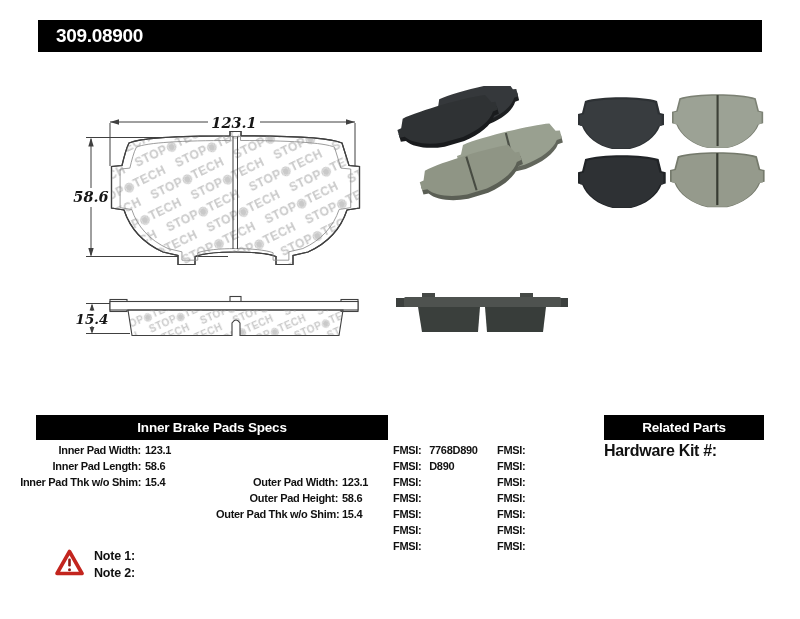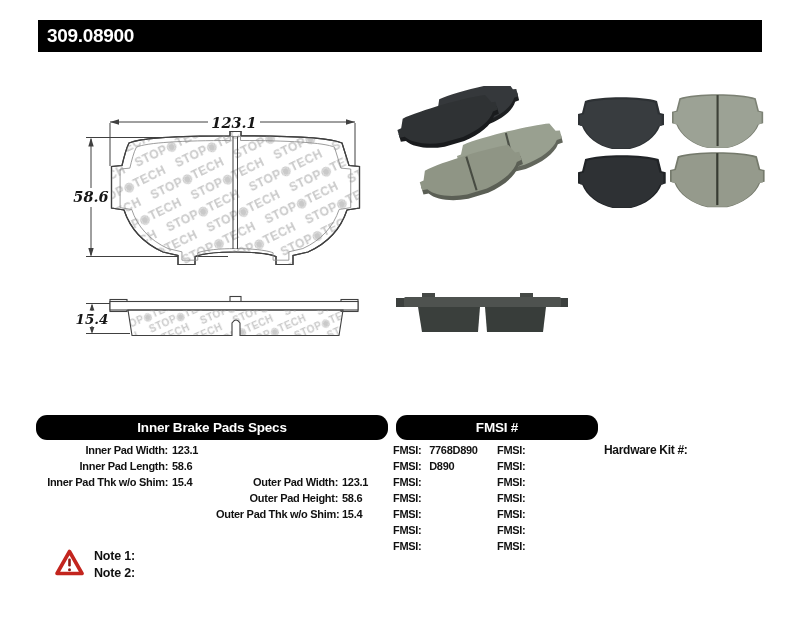--- a/index.html
+++ b/index.html
@@ -2,62 +2,62 @@
 <html><head>
 <meta charset="utf-8">
 <style>
   html,body{margin:0;padding:0;background:#fff;}
   .page{position:relative;width:800px;height:619px;background:#ffffff;
         font-family:"Liberation Sans",sans-serif;overflow:hidden;}
 
   
   .topbar{position:absolute;left:38px;top:20px;width:724px;height:32px;
           background:#000;color:#fff;display:flex;align-items:center;
-          justify-content:space-between;padding:0 9px;box-sizing:border-box;}
+          justify-content:space-between;padding:0 18px;box-sizing:border-box;}
   .topbar .pn{font-size:19px;font-weight:bold;letter-spacing:-0.3px;}
   .topbar .ttl{font-size:19px;font-weight:bold;letter-spacing:-0.3px;}
 
   
   .abs{position:absolute;}
 
   .wmtxt{font-family:"Liberation Sans",sans-serif;font-weight:bold;
          font-size:12px;fill:#c9c9c9;letter-spacing:0.5px;}
   .wmtxt2{font-family:"Liberation Sans",sans-serif;font-weight:bold;
          font-size:10px;fill:#c9c9c9;letter-spacing:0.5px;}
   .dimtxt{font-family:"DejaVu Serif",serif;font-style:italic;font-weight:bold;
           font-size:14.5px;fill:#161616;}
   .dimtxt.small{font-size:13.5px;}
   .dline{stroke:#404040;stroke-width:1;fill:none;}
   .outline{stroke:#404040;stroke-width:1.2;}
 
   
   .secbar{position:absolute;top:415px;height:25px;background:#000;color:#fff;
-          display:flex;align-items:center;box-sizing:border-box;border-radius:11px;}
+          display:flex;align-items:center;box-sizing:border-box;}
   .secbar .t{flex:1;text-align:center;font-size:13.5px;font-weight:bold;
              letter-spacing:-0.2px;white-space:nowrap;}
   .bar-specs{left:36px;width:352px;}
   .bar-fmsi{left:396px;width:202px;}
   .bar-related{left:604px;width:160px;}
 
   
   .speccol{position:absolute;top:443px;font-size:11px;font-weight:bold;
            letter-spacing:-0.3px;color:#111;}
   .speccol .row{display:flex;height:16px;line-height:15px;white-space:nowrap;}
   .speccol .sl{width:122px;text-align:right;}
   .speccol .sv{width:58px;text-align:left;padding-left:4px;}
-  .col-inner{left:46px;}
+  .col-inner{left:19px;}
   .col-outer{left:216px;margin-top:32px;}
   .fmsicol{position:absolute;top:443px;font-size:11px;font-weight:bold;
            letter-spacing:-0.3px;color:#111;}
   .fmsicol .row{height:16px;line-height:15px;white-space:nowrap;}
   .fmsicol .fl{display:inline-block;}
   .fmsicol .fv{display:inline-block;padding-left:5px;}
   .col-fmsi1{left:393px;}
   .col-fmsi2{left:497px;}
-  .col-related{left:604px;font-size:12px;font-weight:bold;letter-spacing:-0.3px;
+  .col-related{left:604px;font-size:16px;font-weight:bold;letter-spacing:-0.3px;
                position:absolute;top:443px;color:#111;}
   .col-related .row{height:16px;line-height:15px;white-space:nowrap;}
 
   
   .notes{position:absolute;left:94px;top:548px;font-size:12.5px;
          font-weight:bold;color:#111;letter-spacing:-0.2px;}
   .notes .nrow{height:17px;line-height:17px;}
   .warnicon{position:absolute;left:55px;top:549px;}
 </style>
 </head>
@@ -185,22 +185,22 @@
     <rect x="30" y="5" width="13" height="7" fill="#454946"></rect>
     <rect x="128" y="5" width="13" height="7" fill="#454946"></rect>
     <rect x="12" y="9" width="157" height="10" rx="1.5" fill="#4e524f"></rect>
     <polygon points="26,19 88,19 86,44 30,44" fill="#3a3f3c"></polygon>
     <polygon points="93,19 154,19 151,44 95,44" fill="#383d3a"></polygon>
   </svg>
 
   <div class="secbar bar-specs">
     <span class="t">Inner Brake Pads Specs</span>
   </div>
-  <div class="secbar bar-fmsi">
-    <span class="t">FMSI #</span>
+  <div class="secbar bar-related">
+    <span class="t">Related Parts</span>
   </div>
 
   <div class="speccol col-inner">
     <div class="row">
       <span class="sl">Inner Pad Width:</span>
       <span class="sv">123.1</span>
     </div>
     <div class="row">
       <span class="sl">Inner Pad Length:</span>
       <span class="sv">58.6</span>

